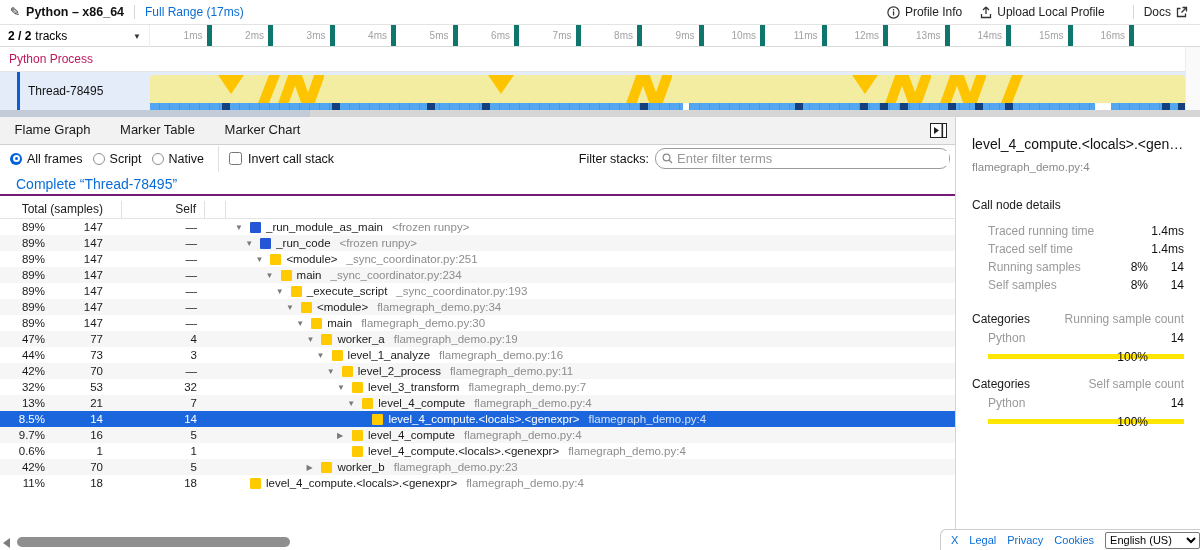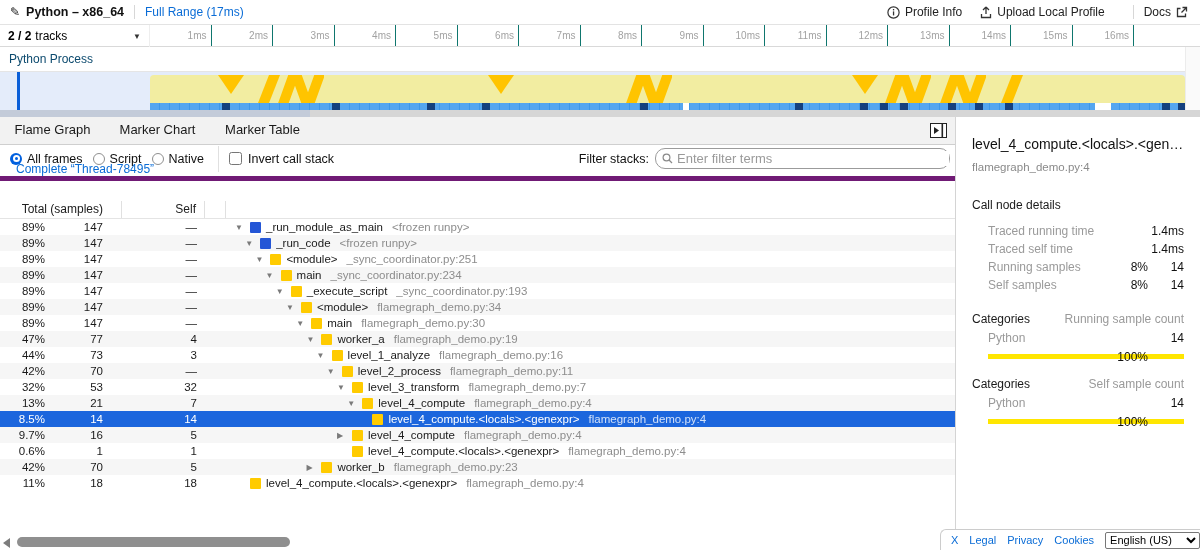--- a/index.html
+++ b/index.html
@@ -18,27 +18,27 @@
   .topbar .tb-item svg { display:block; }
 
   
   .timeline { position:absolute; left:0; top:25px; width:1200px; height:22px; background:#fff;
     border-bottom:1px solid #d9d9d9; }
   .tracks-select { position:absolute; left:0; top:0; width:150px; height:22px; display:flex;
     align-items:center; font-size:12px; cursor:pointer; border-right:1px solid #eee; }
   .tracks-select .cnt { font-weight:bold; margin-left:8px; }
   .tracks-select .lbl { margin-left:4px; }
   .tracks-select .caret { position:absolute; right:8px; font-size:8px; color:#333; }
-  .tick { position:absolute; top:0; height:21px; border-right:1px solid #0f766e;
+  .tick { position:absolute; top:0; height:21px; border-right:5px solid #0f766e;
     font-size:10px; color:#a2a2a2; text-align:right; padding-right:4px; line-height:21px; }
 
   
   .tracks { position:absolute; left:0; top:47px; width:1200px; height:63px; background:#fff; }
   .process-row { position:absolute; left:0; top:0; width:1200px; height:25px; background:#fff;
-    border-bottom:1px solid #e5e5e5; font-size:12px; color:#0c4a6e; line-height:25px; padding-left:9px; }
+    border-bottom:1px solid #e5e5e5; font-size:12px; color:#be185d; line-height:25px; padding-left:9px; }
   .thread-row { position:absolute; left:0; top:25px; width:1200px; height:38px; background:var(--thread-bg); }
   .thread-accent { position:absolute; left:17px; top:0; width:3px; height:38px; background:var(--thread-accent); }
   .thread-label { position:absolute; left:28px; top:0; height:38px; line-height:38px; font-size:12px; color:#111; }
   .track-graph { position:absolute; left:150px; top:0; width:1035px; height:38px; }
   .activity { position:absolute; left:0; top:3px; width:1035px; height:28px; background:var(--band);
     border-radius:4px 4px 0 0; overflow:hidden; }
   .dip { position:absolute; top:0; }
   .samples { position:absolute; left:0; top:31px; width:1035px; height:7px;
     background:repeating-linear-gradient(90deg, var(--strip-light) 0 9px, var(--strip-dark) 9px 10px); }
   .sample-navy { position:absolute; top:0; width:8px; height:7px; background:var(--strip-navy); }
@@ -73,22 +73,22 @@
   .controls input[type=checkbox] { width:13px; height:13px; margin-right:6px; }
   .filter-wrap { margin-left:auto; display:flex; align-items:center; }
   .filter-label { font-size:12.5px; margin-right:6px; }
   .filter-box { width:295px; height:21px; border:1px solid #9b9b9b; border-radius:10px; background:#fff;
     display:flex; align-items:center; margin-right:5px; }
   .filter-box svg { margin:0 4px 0 6px; flex:none; }
   .filter-box input { border:none; outline:none; flex:1; font-size:13px; color:#222;
     font-family:"Liberation Sans", sans-serif; }
   .filter-box input::placeholder { color:#9a9a9a; }
 
-  .breadcrumb { position:absolute; left:0; top:40px; width:955px; height:24px; line-height:24px;
-    font-size:12px; border-bottom:5px solid #701a75; }
+  .breadcrumb { position:absolute; left:0; top:55px; width:955px; height:24px; line-height:24px;
+    font-size:14px; border-bottom:2px solid #701a75; }
   .breadcrumb a { margin-left:16px; }
 
   .thead { position:absolute; left:0; top:79px; width:955px; height:23px; font-size:12px; color:#202020;
     display:flex; border-bottom:1px solid #e4e4e4; align-items:flex-end; }
   .thead .h-total { width:122px; text-align:right; padding-right:18px; border-right:1px solid #e0e0e0; height:17px; line-height:17px; }
   .thead .h-self { width:83px; text-align:right; padding-right:8px; border-right:1px solid #e0e0e0; height:17px; line-height:17px; }
   .thead .h-icon { width:21px; border-right:1px solid #e0e0e0; height:17px; }
 
   .rows { position:absolute; left:0; top:102px; width:955px; }
   .trow { width:955px; height:16px; display:flex; font-size:11.5px; color:#1a1a1a; cursor:pointer; }
@@ -197,20 +197,21 @@
       <div class="tick" style="left: 949.5px; width: 61.5px;">14ms</div>
       <div class="tick" style="left: 1011px; width: 61.5px;">15ms</div>
       <div class="tick" style="left: 1072.5px; width: 61.5px;">16ms</div>
     </div>
 </div>
 
 <div class="tracks">
   <div class="process-row">Python Process</div>
   <div class="thread-row">
     <div class="thread-accent"></div>
+    <div class="thread-label">Thread-78495</div>
     <div class="track-graph">
       <div class="activity" id="activity">
           <svg width="46" height="28" viewBox="0 0 46 28" class="dip" style="left: 66px;">
             <path d="M2 0 L28 0 L15 19 Z" fill="var(--dip)"></path>
           </svg>
           <svg width="46" height="28" viewBox="0 0 46 28" class="dip" style="left: 100px;">
             <path d="M8 28 L19 0 L30 0 L19 28 Z" fill="var(--dip)"></path>
           </svg>
           <svg width="46" height="28" viewBox="0 0 46 28" class="dip" style="left: 128px;">
             <polyline points="4,32 17,-4 30,32 43,-4" fill="none" stroke="var(--dip)" stroke-width="10"></polyline>
@@ -256,22 +257,22 @@
   </div>
   <div class="tracks-scroll"></div>
 </div>
 <div class="gray-band">
     <div class="gray-thumb"></div>
   </div>
 
 <div class="main-left">
   <div class="tabbar" id="tabbar">
       <div class="tab">Flame Graph</div>
+      <div class="tab">Marker Table</div>
       <div class="tab">Marker Chart</div>
-      <div class="tab">Marker Table</div>
     </div>
   <svg class="sidebar-toggle" viewBox="0 0 17 15">
     <rect x="0.5" y="0.5" width="16" height="14" fill="#fff" stroke="#222" stroke-width="1"></rect>
     <rect x="11.5" y="0.5" width="1.6" height="14" fill="#222"></rect>
     <path d="M4 4 L9 7.5 L4 11 Z" fill="#222"></path>
   </svg>
 
   <div class="controls">
     <span id="radios" style="display:flex;align-items:center;">
         <span class="radio checked"></span>

